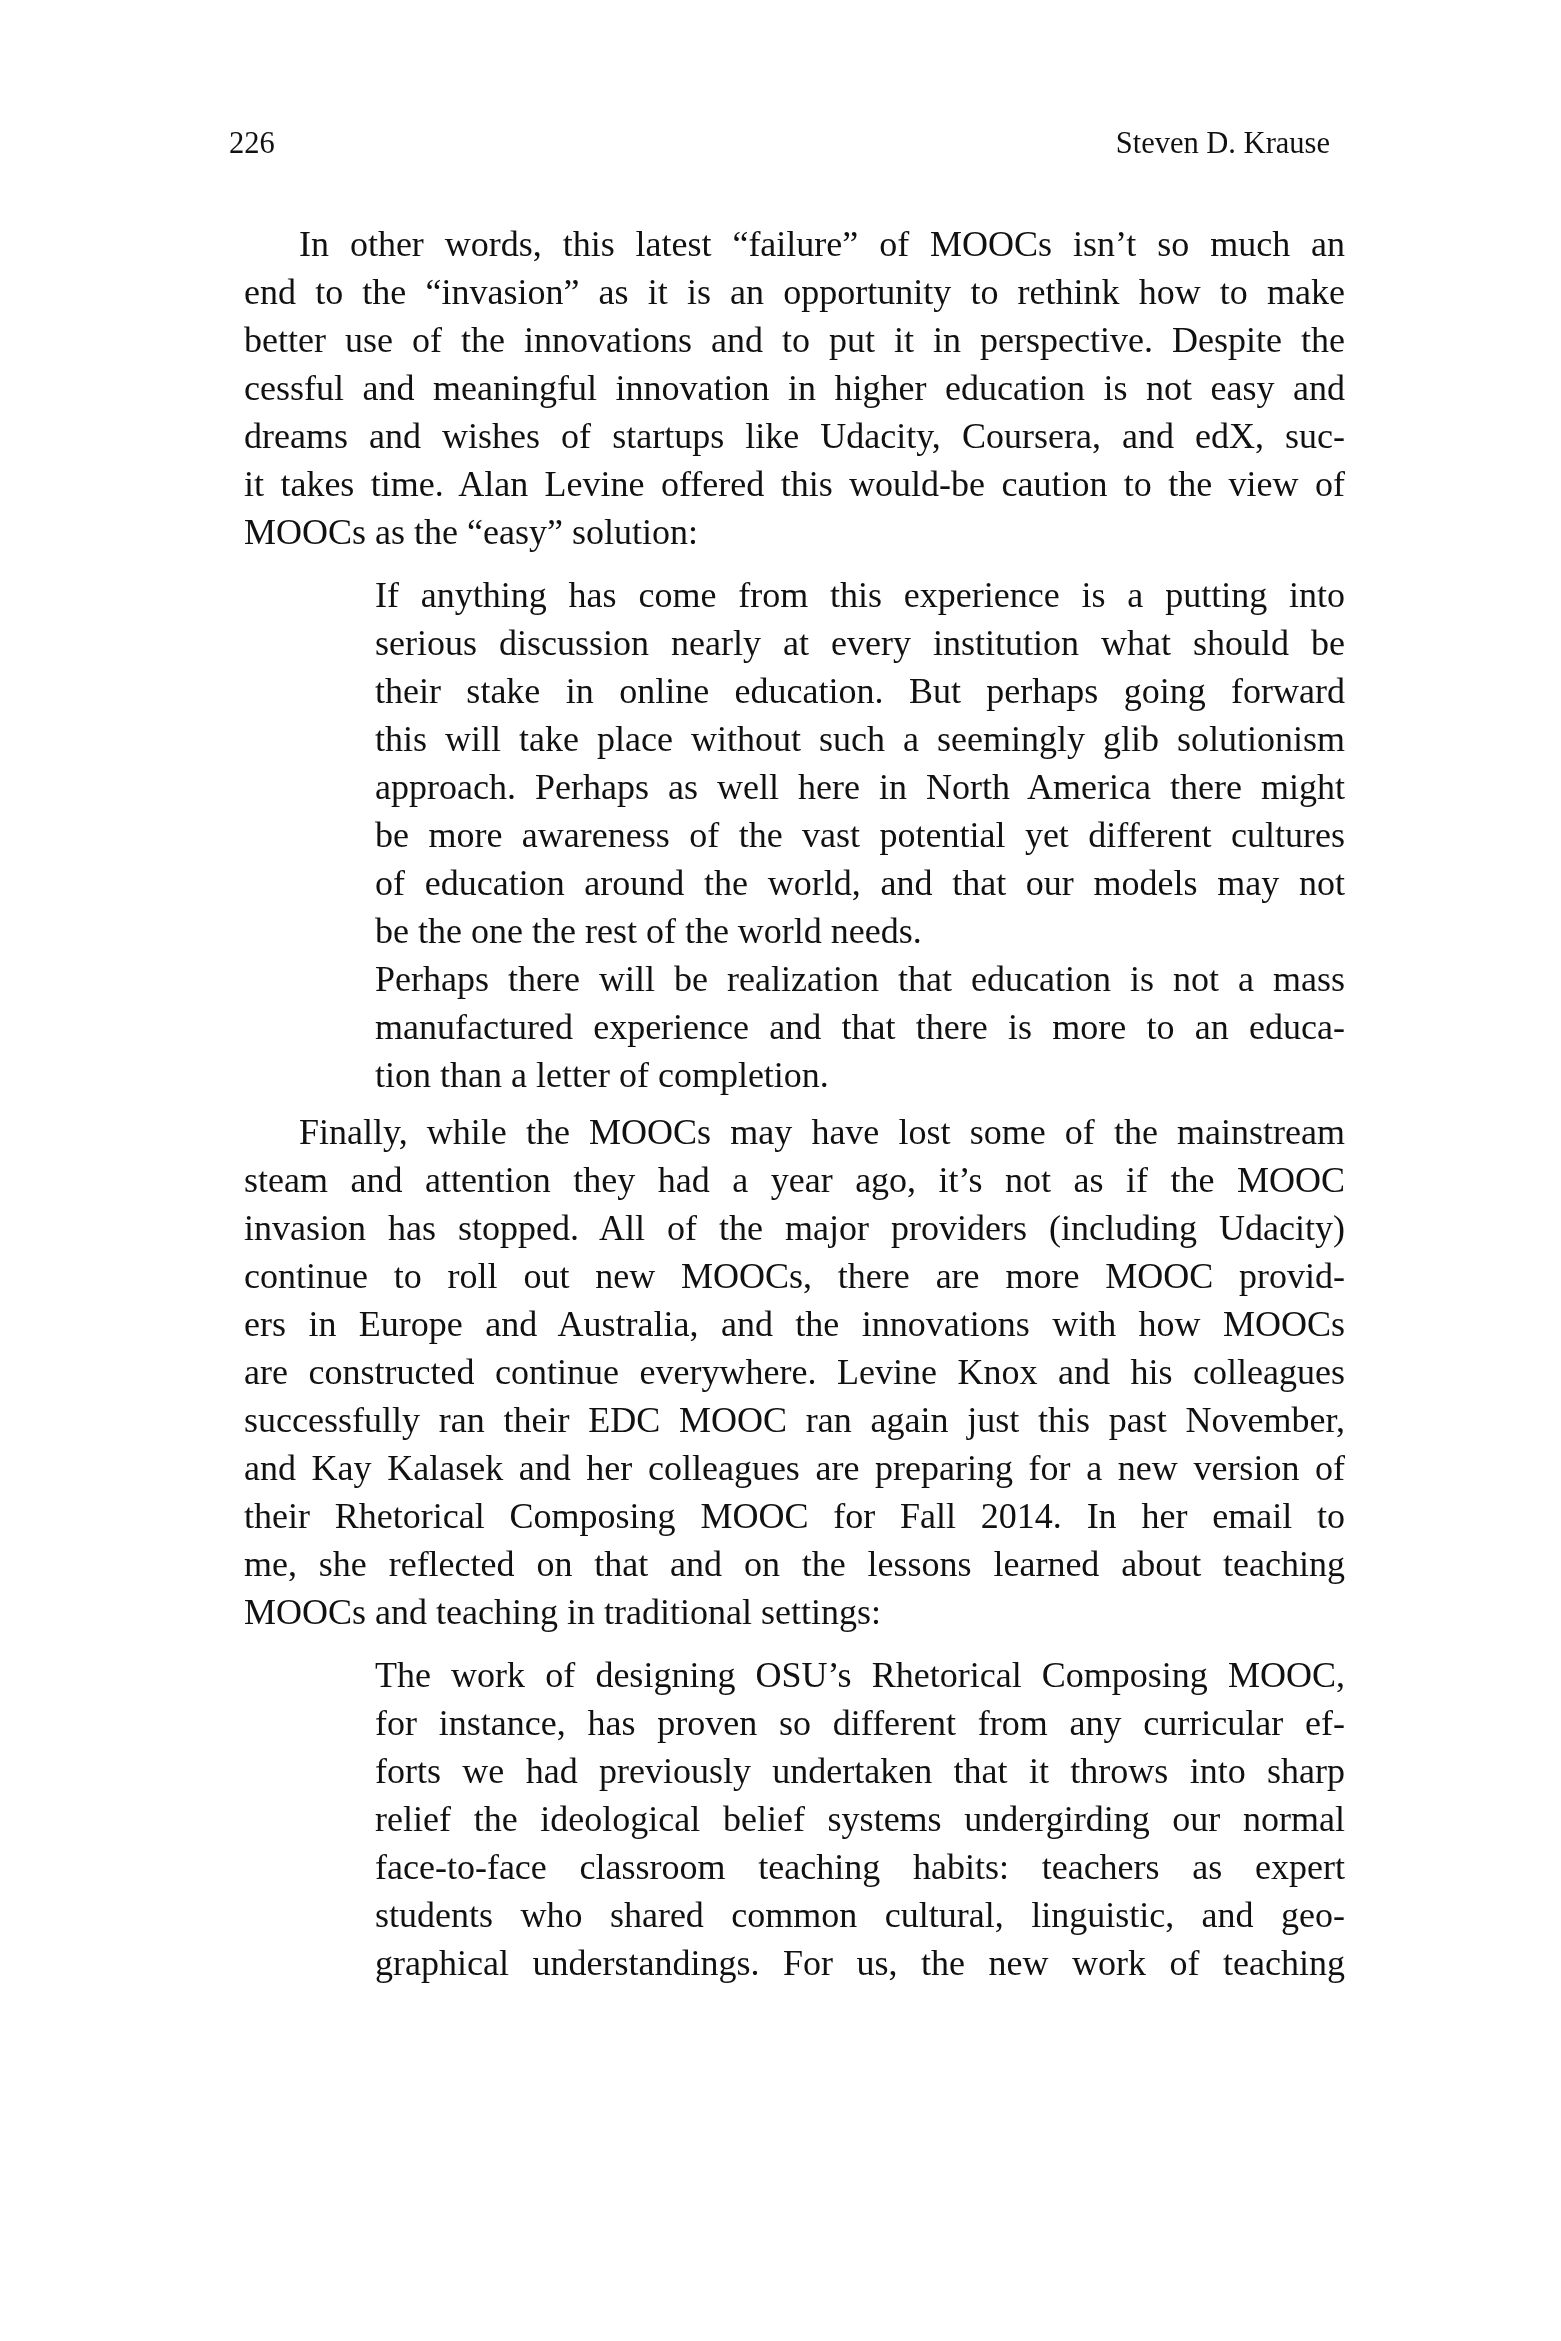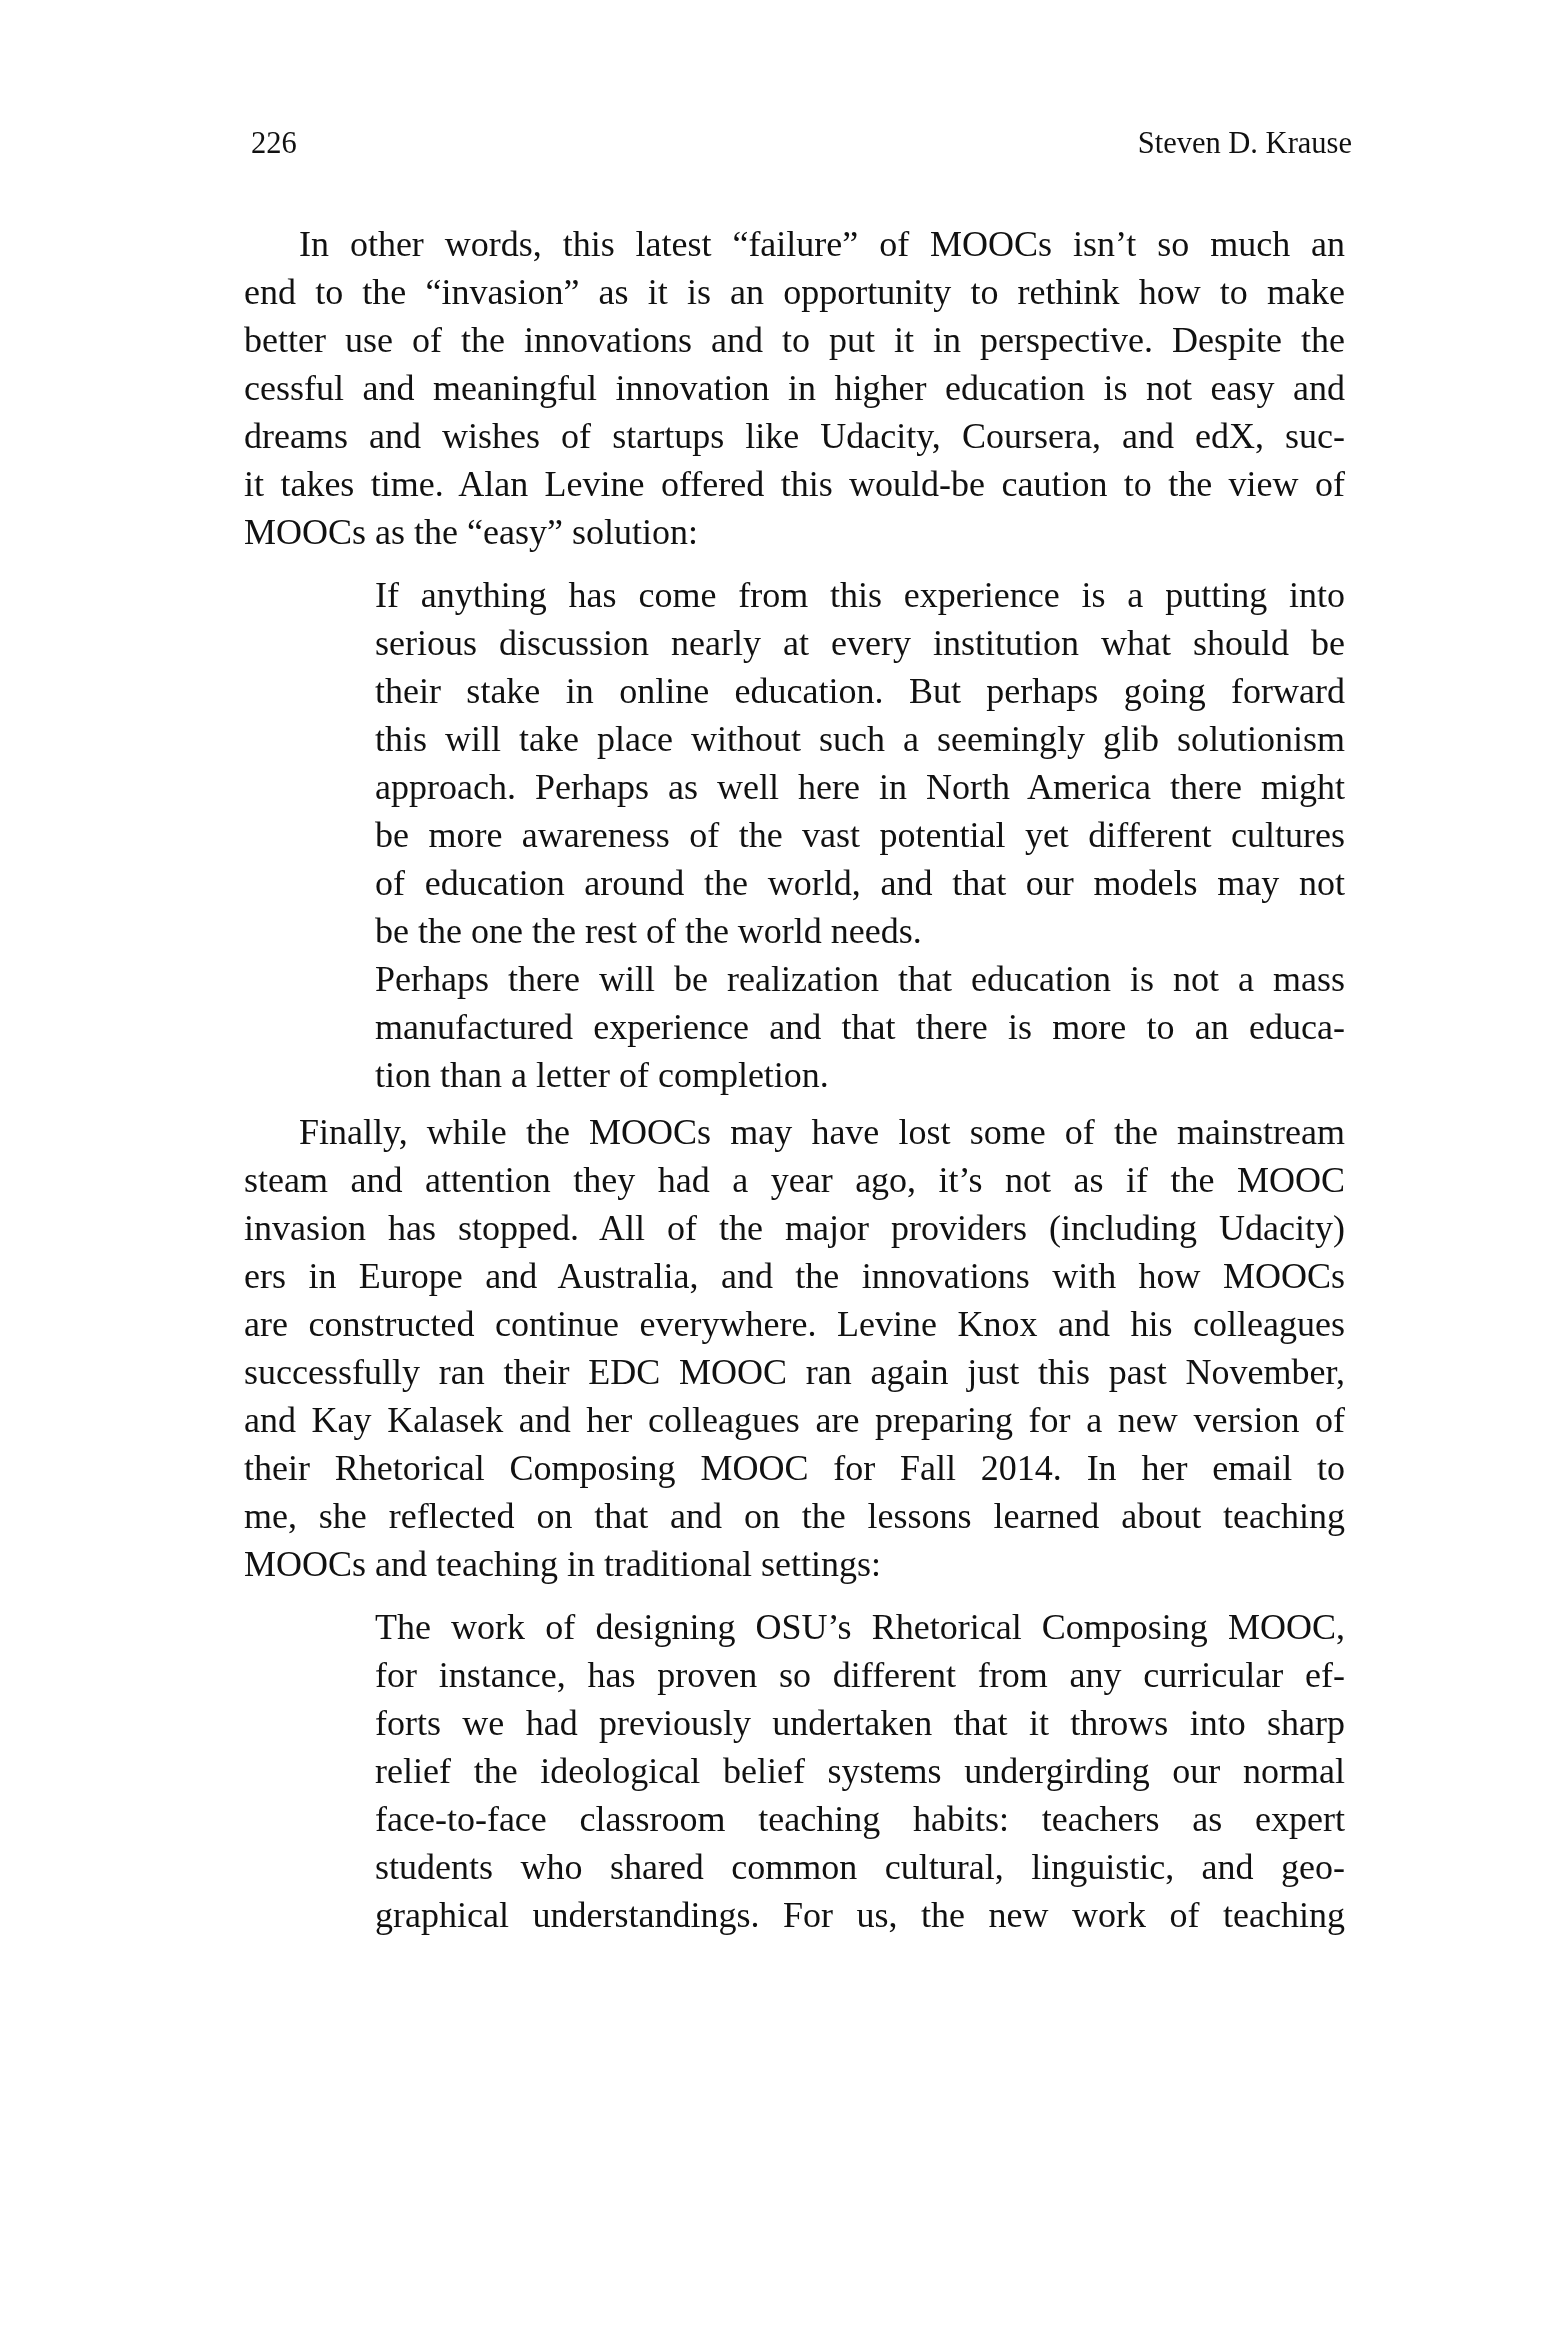--- a/index.html
+++ b/index.html
@@ -16,21 +16,21 @@
       color: #111111;
     }
     .page {
       position: absolute;
       left: 0; top: 0;
       width: 1561px; height: 2342px;
     }
     .running-head {
       position: absolute;
       top: 124px;
-      left: 251px;
+      left: 229px;
       width: 1101px;
       font-size: 30.5px;
       line-height: 38px;
       display: flex;
       justify-content: space-between;
     }
     .body-text {
       position: absolute;
       left: 244px;
       top: 220px;
@@ -92,20 +92,21 @@
         <span class="line">Perhaps there will be realization that education is not a mass</span>
         <span class="line">manufactured experience and that there is more to an educa-</span>
         <span class="line last">tion than a letter of completion.</span>
       </div>
     </div>
 
     <div class="para-block">
       <span class="line indent-first">Finally, while the MOOCs may have lost some of the mainstream</span>
       <span class="line">steam and attention they had a year ago, it’s not as if the MOOC</span>
       <span class="line">invasion has stopped. All of the major providers (including Udacity)</span>
+      <span class="line">continue to roll out new MOOCs, there are more MOOC provid-</span>
       <span class="line">ers in Europe and Australia, and the innovations with how MOOCs</span>
       <span class="line">are constructed continue everywhere. Levine Knox and his colleagues</span>
       <span class="line">successfully ran their EDC MOOC ran again just this past November,</span>
       <span class="line">and Kay Kalasek and her colleagues are preparing for a new version of</span>
       <span class="line">their Rhetorical Composing MOOC for Fall 2014.  In her email to</span>
       <span class="line">me, she reflected on that and on the lessons learned about teaching</span>
       <span class="line last">MOOCs and teaching in traditional settings:</span>
     </div>
 
     <div class="blockquote">

